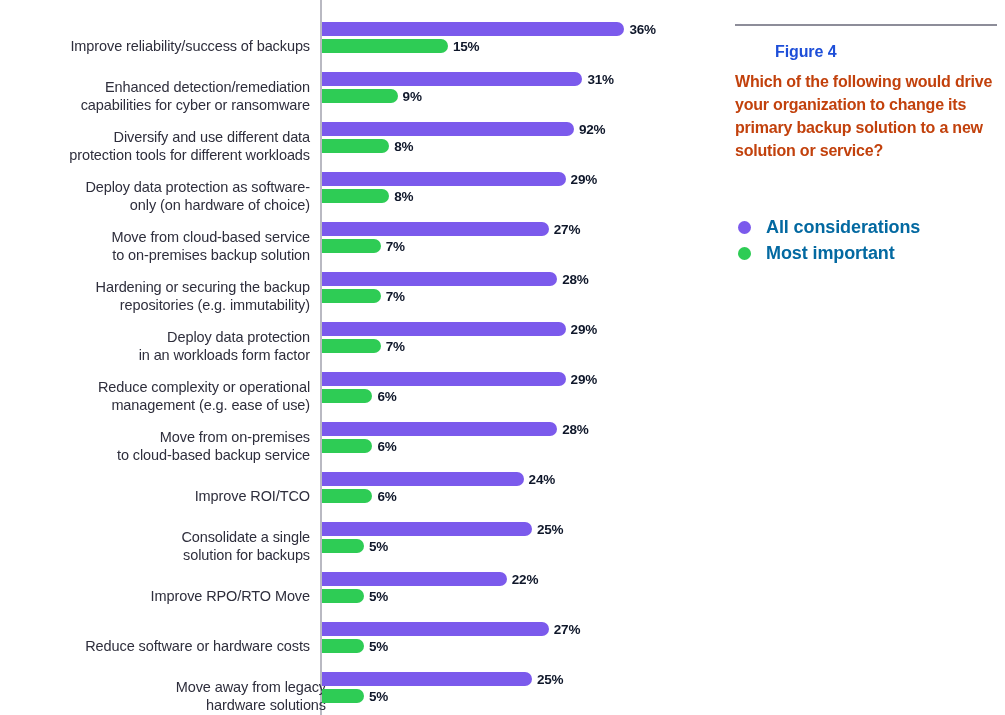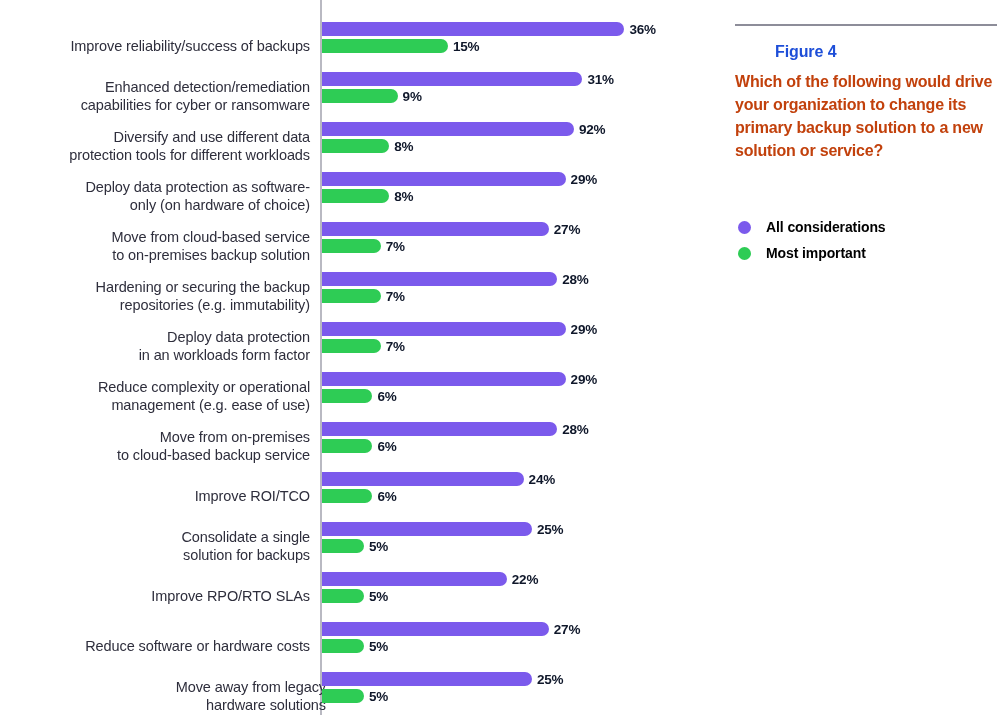--- a/index.html
+++ b/index.html
@@ -156,23 +156,23 @@
   .legend-dot {
     width: 13px;
     height: 13px;
     border-radius: 50%;
     flex: 0 0 13px;
   }
   .legend-dot.all  { background: #7b5aec; }
   .legend-dot.most { background: #2ecc55; }
   .legend-label {
     margin-left: 15px;
-    font-size: 14px;
+    font-size: 18px;
     font-weight: 700;
-    color: #000000;
+    color: #0369a1;
     letter-spacing: -0.1px;
     white-space: nowrap;
   }
 </style>
 </head>
 <body>
 
 <div id="figure-root">
 
   <div id="chart-panel">
@@ -347,21 +347,21 @@
               <div class="bar-value">25%</div>
             </div>
             <div class="bar-track series-most">
               <div class="bar most" title="Most important: 5%" style="width: 42px;"></div>
               <div class="bar-value">5%</div>
             </div>
           </div>
         </div>
         <div class="chart-row" style="top: 565px;">
           <div class="row-label">
-            <span>Improve RPO/RTO SLAs</span>
+            <span>Improve RPO/RTO Move</span>
           </div>
           <div class="bars">
             <div class="bar-track series-all">
               <div class="bar all" title="All considerations: 22%" style="width: 184.8px;"></div>
               <div class="bar-value">22%</div>
             </div>
             <div class="bar-track series-most">
               <div class="bar most" title="Most important: 5%" style="width: 42px;"></div>
               <div class="bar-value">5%</div>
             </div>

